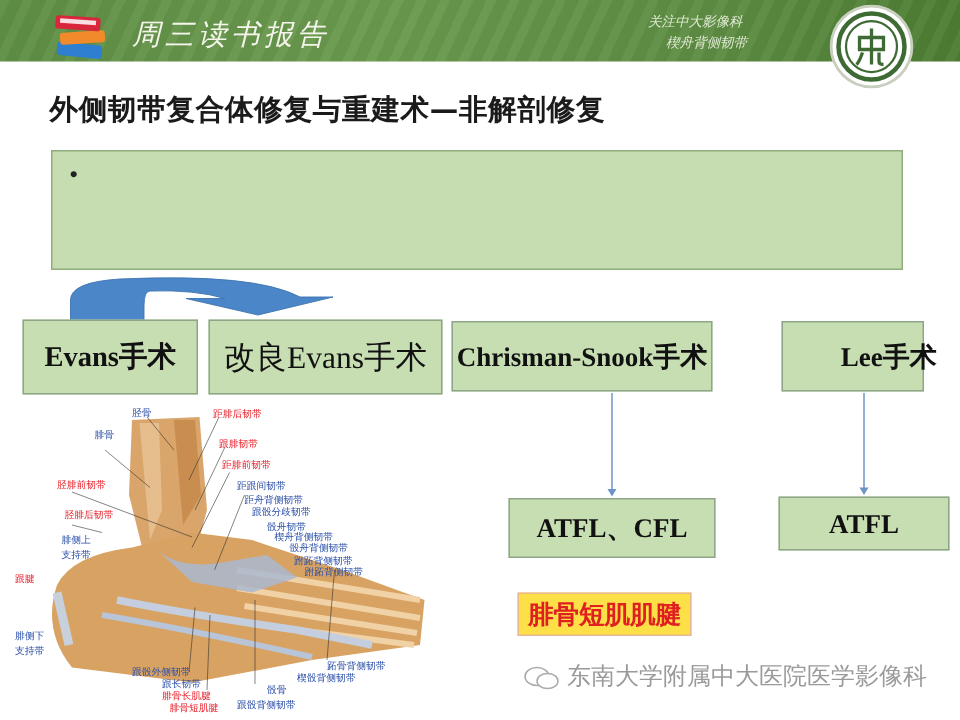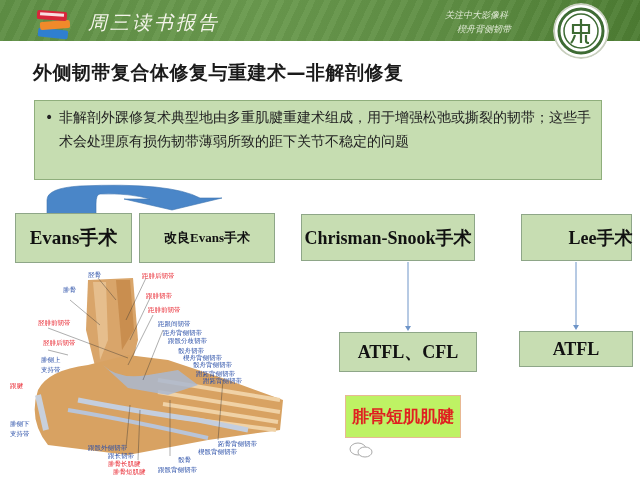--- a/index.html
+++ b/index.html
@@ -13,22 +13,22 @@
   .header .texture {
     position: absolute; inset: 0;
     background: repeating-linear-gradient(115deg, rgba(255,255,255,0.04) 0 6px, rgba(0,0,0,0.03) 6px 14px);
   }
   .books { position: absolute; left: 34px; top: 5px; width: 42px; height: 36px; }
   .header-title {
     position: absolute; left: 88px; top: 10px; font-size: 19px; color: #f4f4ea;
     font-family: "DejaVu Serif", serif; font-style: italic; letter-spacing: 3px;
   }
   .slogan {
-    position: absolute; left: 445px; top: 8px; font-size: 9px; color: #dfe9d4;
-    font-style: italic; line-height: 14px; font-family: Liberation Sans, sans-serif;
+    position: absolute; left: 432px; top: 8px; font-size: 9px; color: #dfe9d4;
+    font-style: italic; line-height: 14px; font-family: Liberation Mono, monospace;
   }
   .slogan div:nth-child(2) { padding-left: 12px; }
   .emblem {
     position: absolute; left: 553px; top: 3px; width: 56px; height: 56px;
     border-radius: 50%; background: #fff; border: 2px solid #c8cfbe;
   }
 
   .slide-title {
     position: absolute; left: 33px; top: 60px; font-size: 19px; font-weight: bold;
     color: #1a1a1a; letter-spacing: 0.5px; white-space: nowrap;
@@ -42,39 +42,39 @@
   .bullet-box .dot { position: absolute; left: 10px; top: 4px; }
   .bullet-box .text { padding-left: 12px; }
 
   .box {
     position: absolute; background: #c7ddb2; border: 1px solid #8ea688;
     display: flex; align-items: center; justify-content: center;
     font-family: "Liberation Serif", serif; font-weight: bold; color: #111;
     white-space: nowrap;
   }
   .box-evans { left: 15px; top: 213px; width: 117px; height: 50px; font-size: 19px; }
-  .box-modevans { left: 139px; top: 213px; width: 136px; height: 50px; font-size: 13px; font-weight: bold; }
+  .box-modevans { left: 139px; top: 213px; width: 156px; height: 50px; font-size: 21px; font-weight: normal; }
   .box-chrisman { left: 301px; top: 214px; width: 174px; height: 47px; font-size: 18px; }
-  .box-lee { left: 521px; top: 214px; width: 111px; height: 47px; font-size: 18px; padding-left: 48px; }
+  .box-lee { left: 521px; top: 214px; width: 95px; height: 47px; font-size: 18px; padding-left: 48px; }
   .box-atflcfl { left: 339px; top: 332px; width: 138px; height: 40px; font-size: 18px; }
   .box-atfl { left: 519px; top: 331px; width: 114px; height: 36px; font-size: 18px; }
 
   .arrow-svg { position: absolute; left: 0; top: 180px; width: 300px; height: 40px; }
   .connectors { position: absolute; left: 0; top: 0; width: 640px; height: 480px; pointer-events: none; }
 
   .anatomy {
     position: absolute; left: 8px; top: 270px; width: 282px; height: 208px;
     background: #ffffff;
   }
   .label-red { fill: #e8202a; font-size: 6.5px; font-family: "DejaVu Serif", serif; }
   .label-blue { fill: #2a4fa8; font-size: 6.5px; font-family: "DejaVu Serif", serif; }
 
   .tendon-box {
-    position: absolute; left: 345px; top: 395px; width: 116px; height: 43px;
-    border: 1px solid #e8b894; background: #bef264;
+    position: absolute; left: 345px; top: 395px; width: 116px; height: 29px;
+    border: 1px solid #e8b894; background: #fde047;
     display: flex; align-items: center; justify-content: center;
     color: #e02020; font-size: 17px; font-weight: bold; font-family: "DejaVu Serif", serif;
   }
 
   .watermark {
     position: absolute; left: 348px; top: 441px; display: flex; align-items: center;
     color: #9a9a9a; font-size: 16px;
   }
   .watermark svg { margin-right: 4px; }
 </style>
@@ -99,21 +99,20 @@
   <circle cx="28" cy="28" r="27" fill="#ffffff" stroke="#c8cfbe" stroke-width="2"></circle>
   <circle cx="28" cy="28" r="22" fill="none" stroke="#3e6b34" stroke-width="3"></circle>
   <circle cx="28" cy="28" r="17" fill="none" stroke="#3e6b34" stroke-width="1.5"></circle>
   <path d="M20 22 h16 v8 h-16 z M28 16 v24 M22 32 q-2 6 -4 8 M33 32 v6 q0 2 3 2" fill="none" stroke="#3e6b34" stroke-width="2.2"></path>
 </svg>
 
 <div class="slide-title">外侧韧带复合体修复与重建术—非解剖修复</div>
 
 <div class="bullet-box">
   <span class="dot">•</span>
-  <div class="text">非解剖外踝修复术典型地由多重肌腱重建术组成，用于增强松弛或撕裂的韧带；这些手术会处理原有损伤韧带薄弱所致的距下关节不稳定的问题</div>
 </div>
 
 <svg class="arrow-svg" viewBox="0 0 300 40">
   <path d="M47 44 L47 20 Q47 8 80 6 Q170 2 200 18 L222 18 L172 30 L124 19 L150 19 Q130 13 100 14 Q96 14 96 24 L96 44 Z" fill="#4a86c8" stroke="#3d73b0" stroke-width="0.6"></path>
 </svg>
 
 <div class="box box-evans">Evans手术</div>
 <div class="box box-modevans">改良Evans手术</div>
 <div class="box box-chrisman">Chrisman-Snook手术</div>
 <div class="box box-lee">Lee手术</div>
@@ -186,13 +185,14 @@
   <text class="label-blue" x="210" y="176">跖骨背侧韧带</text>
 </svg>
 
 <div class="tendon-box">腓骨短肌肌腱</div>
 
 <div class="watermark">
   <svg width="26" height="18" viewBox="0 0 26 18">
     <ellipse cx="10" cy="8" rx="8" ry="6" fill="none" stroke="#aaa" stroke-width="1"></ellipse>
     <ellipse cx="17" cy="11" rx="7" ry="5" fill="#fff" stroke="#aaa" stroke-width="1"></ellipse>
   </svg>
+  <span>东南大学附属中大医院医学影像科</span>
 </div>
 
 </body></html>

